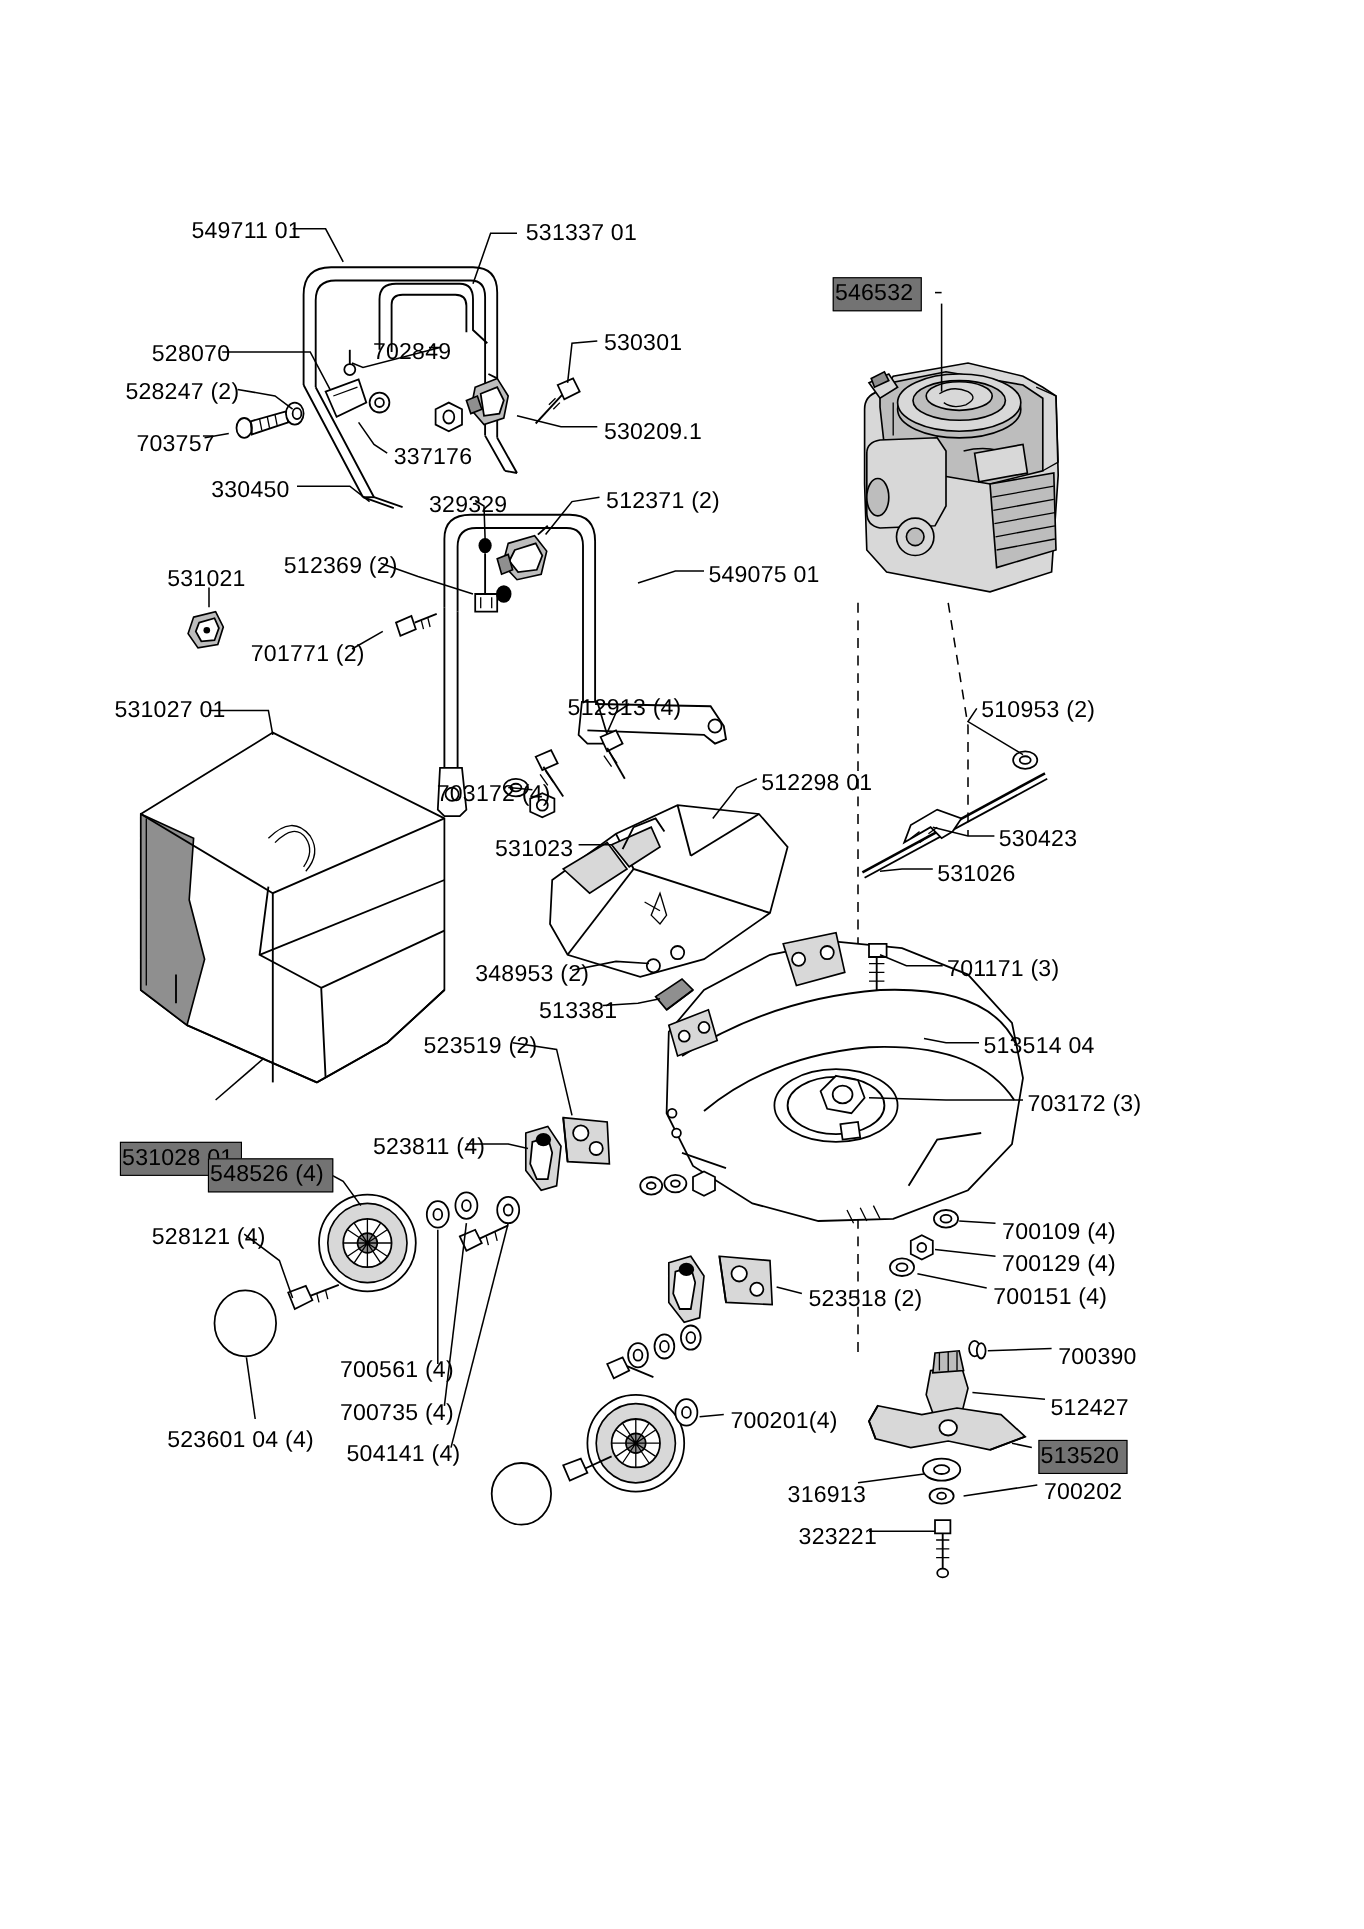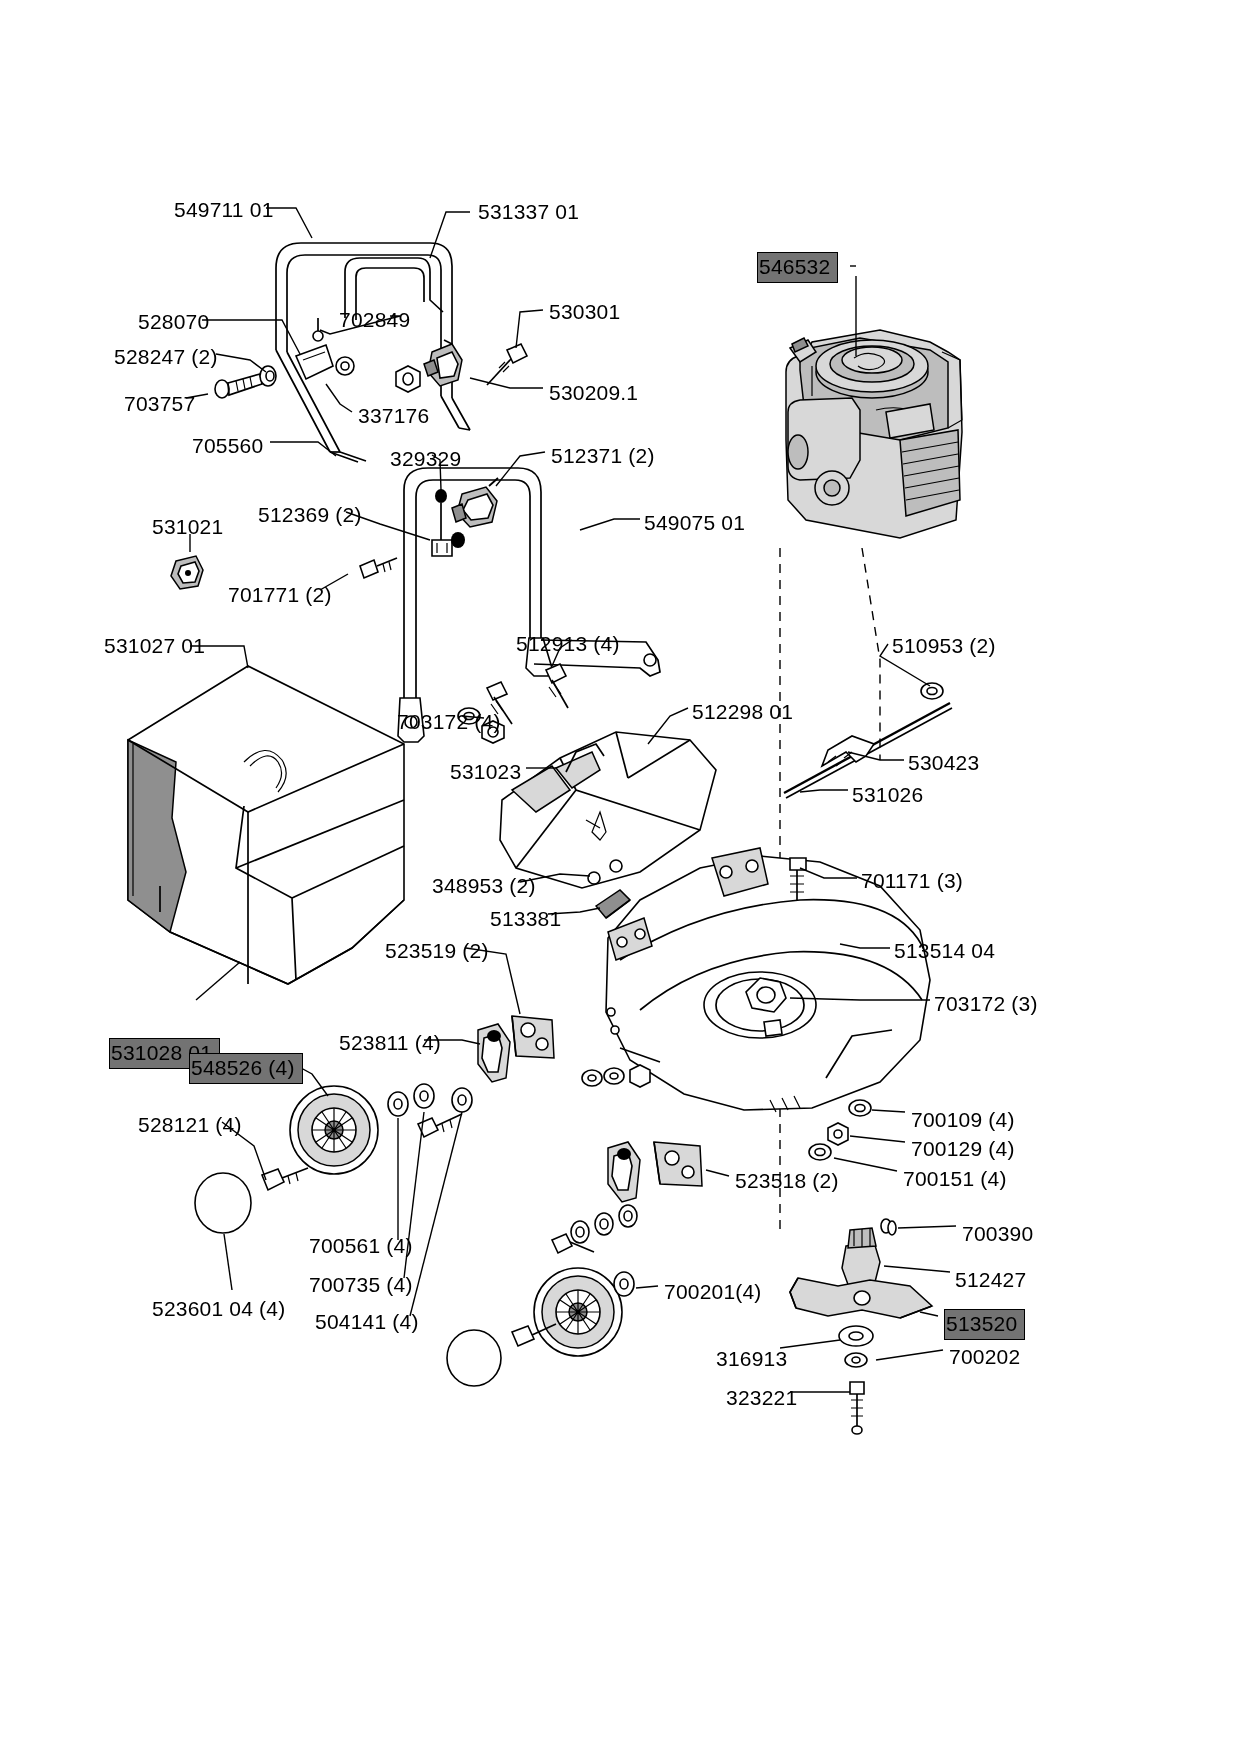--- a/index.html
+++ b/index.html
@@ -469,21 +469,21 @@
       <div class="label" style="left: 174px; top: 198px;">549711 01</div>
       <div class="label" style="left: 478px; top: 200px;">531337 01</div>
       <div class="label boxed" style="left: 757px; top: 252px;">546532</div>
       <div class="label" style="left: 138px; top: 310px;">528070</div>
       <div class="label" style="left: 339px; top: 308px;">702849</div>
       <div class="label" style="left: 549px; top: 300px;">530301</div>
       <div class="label" style="left: 114px; top: 345px;">528247 (2)</div>
       <div class="label" style="left: 549px; top: 381px;">530209.1</div>
       <div class="label" style="left: 124px; top: 392px;">703757</div>
       <div class="label" style="left: 358px; top: 404px;">337176</div>
-      <div class="label" style="left: 192px; top: 434px;">705560</div>
+      <div class="label" style="left: 192px; top: 434px;">330450</div>
       <div class="label" style="left: 390px; top: 447px;">329329</div>
       <div class="label" style="left: 551px; top: 444px;">512371 (2)</div>
       <div class="label" style="left: 258px; top: 503px;">512369 (2)</div>
       <div class="label" style="left: 644px; top: 511px;">549075 01</div>
       <div class="label" style="left: 152px; top: 515px;">531021</div>
       <div class="label" style="left: 228px; top: 583px; text-align: right;">701771 (2)</div>
       <div class="label" style="left: 516px; top: 632px;">512913 (4)</div>
       <div class="label" style="left: 104px; top: 634px;">531027 01</div>
       <div class="label" style="left: 892px; top: 634px;">510953 (2)</div>
       <div class="label" style="left: 397px; top: 710px;">703172 (4)</div>

